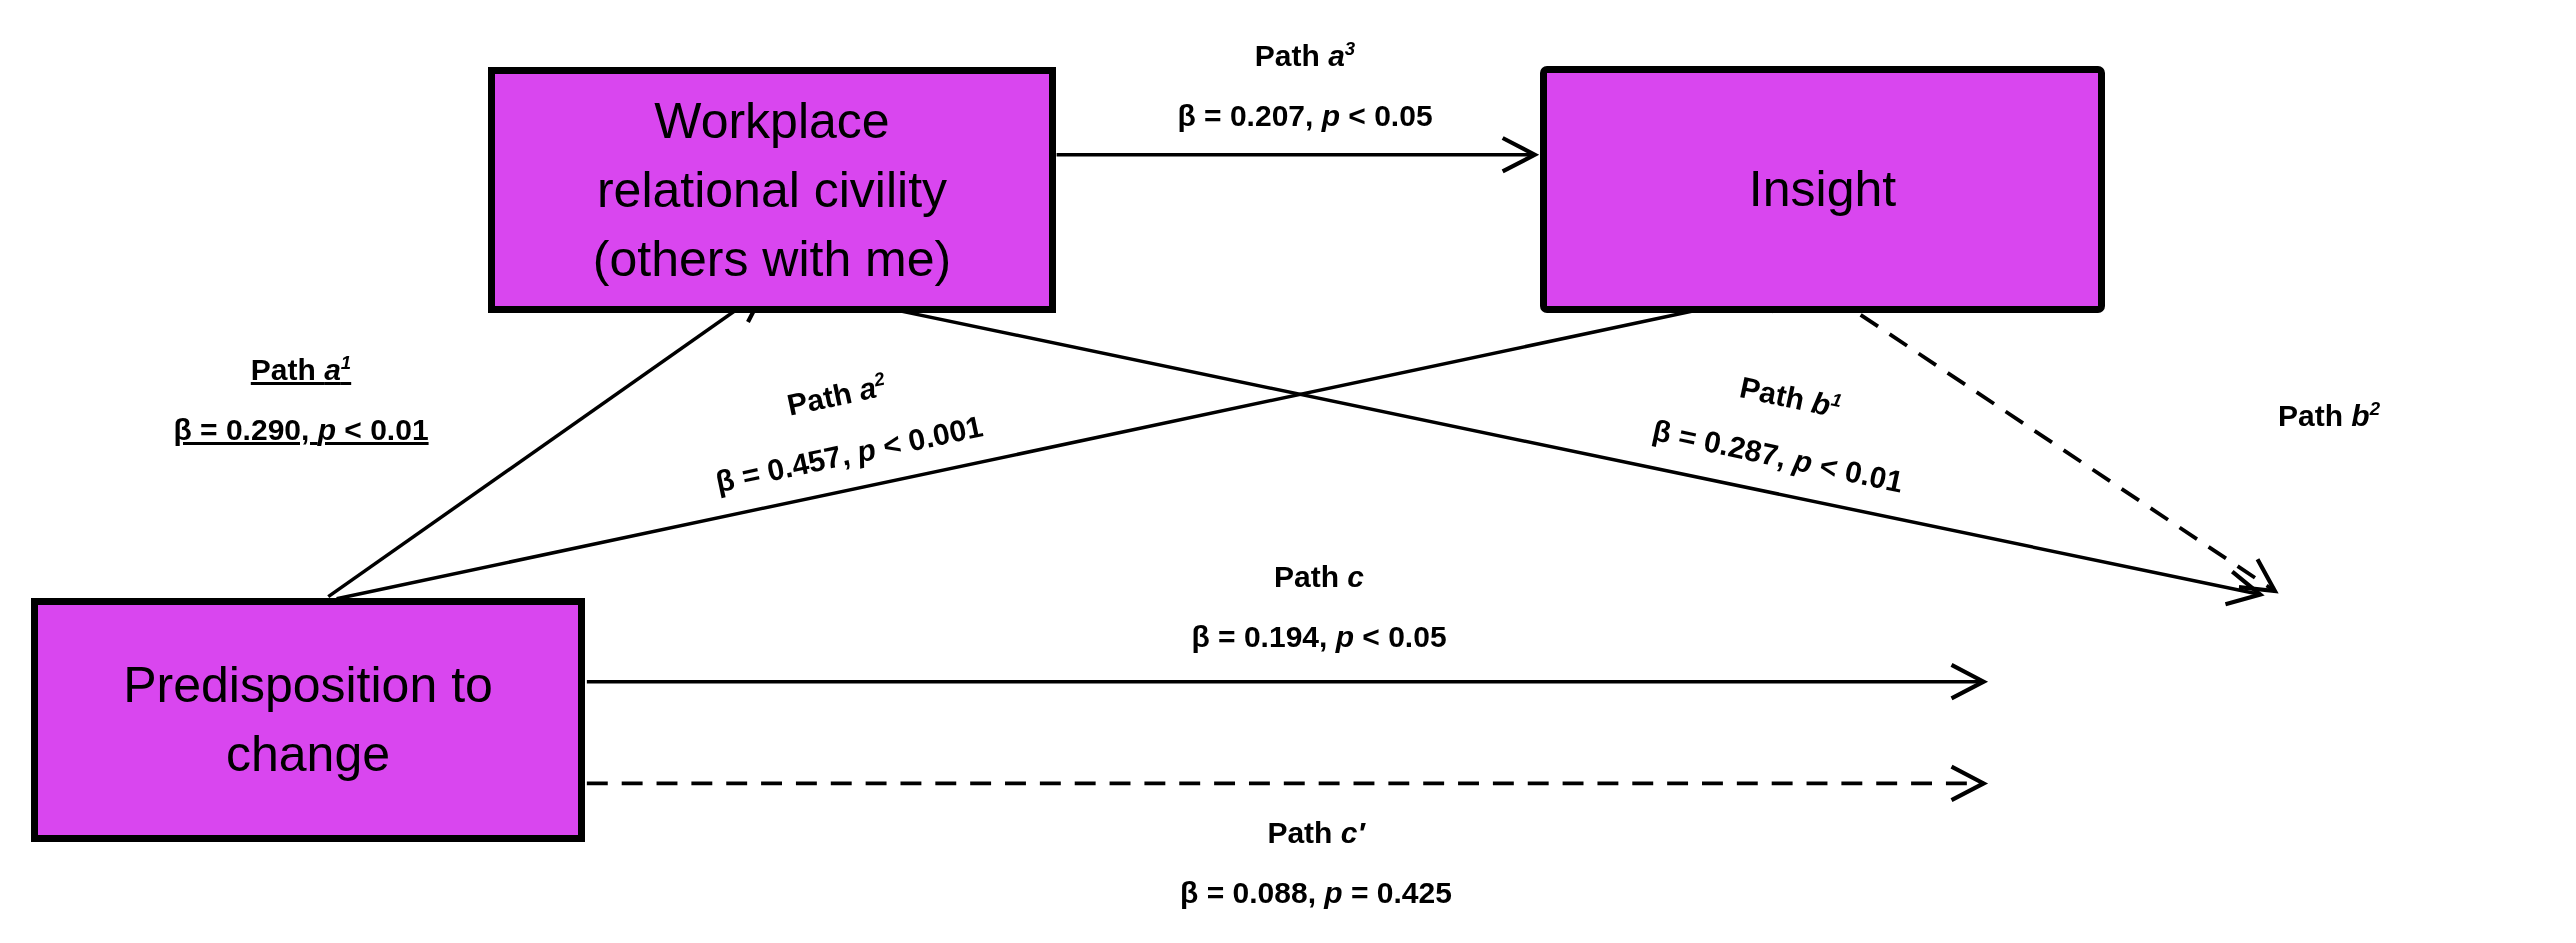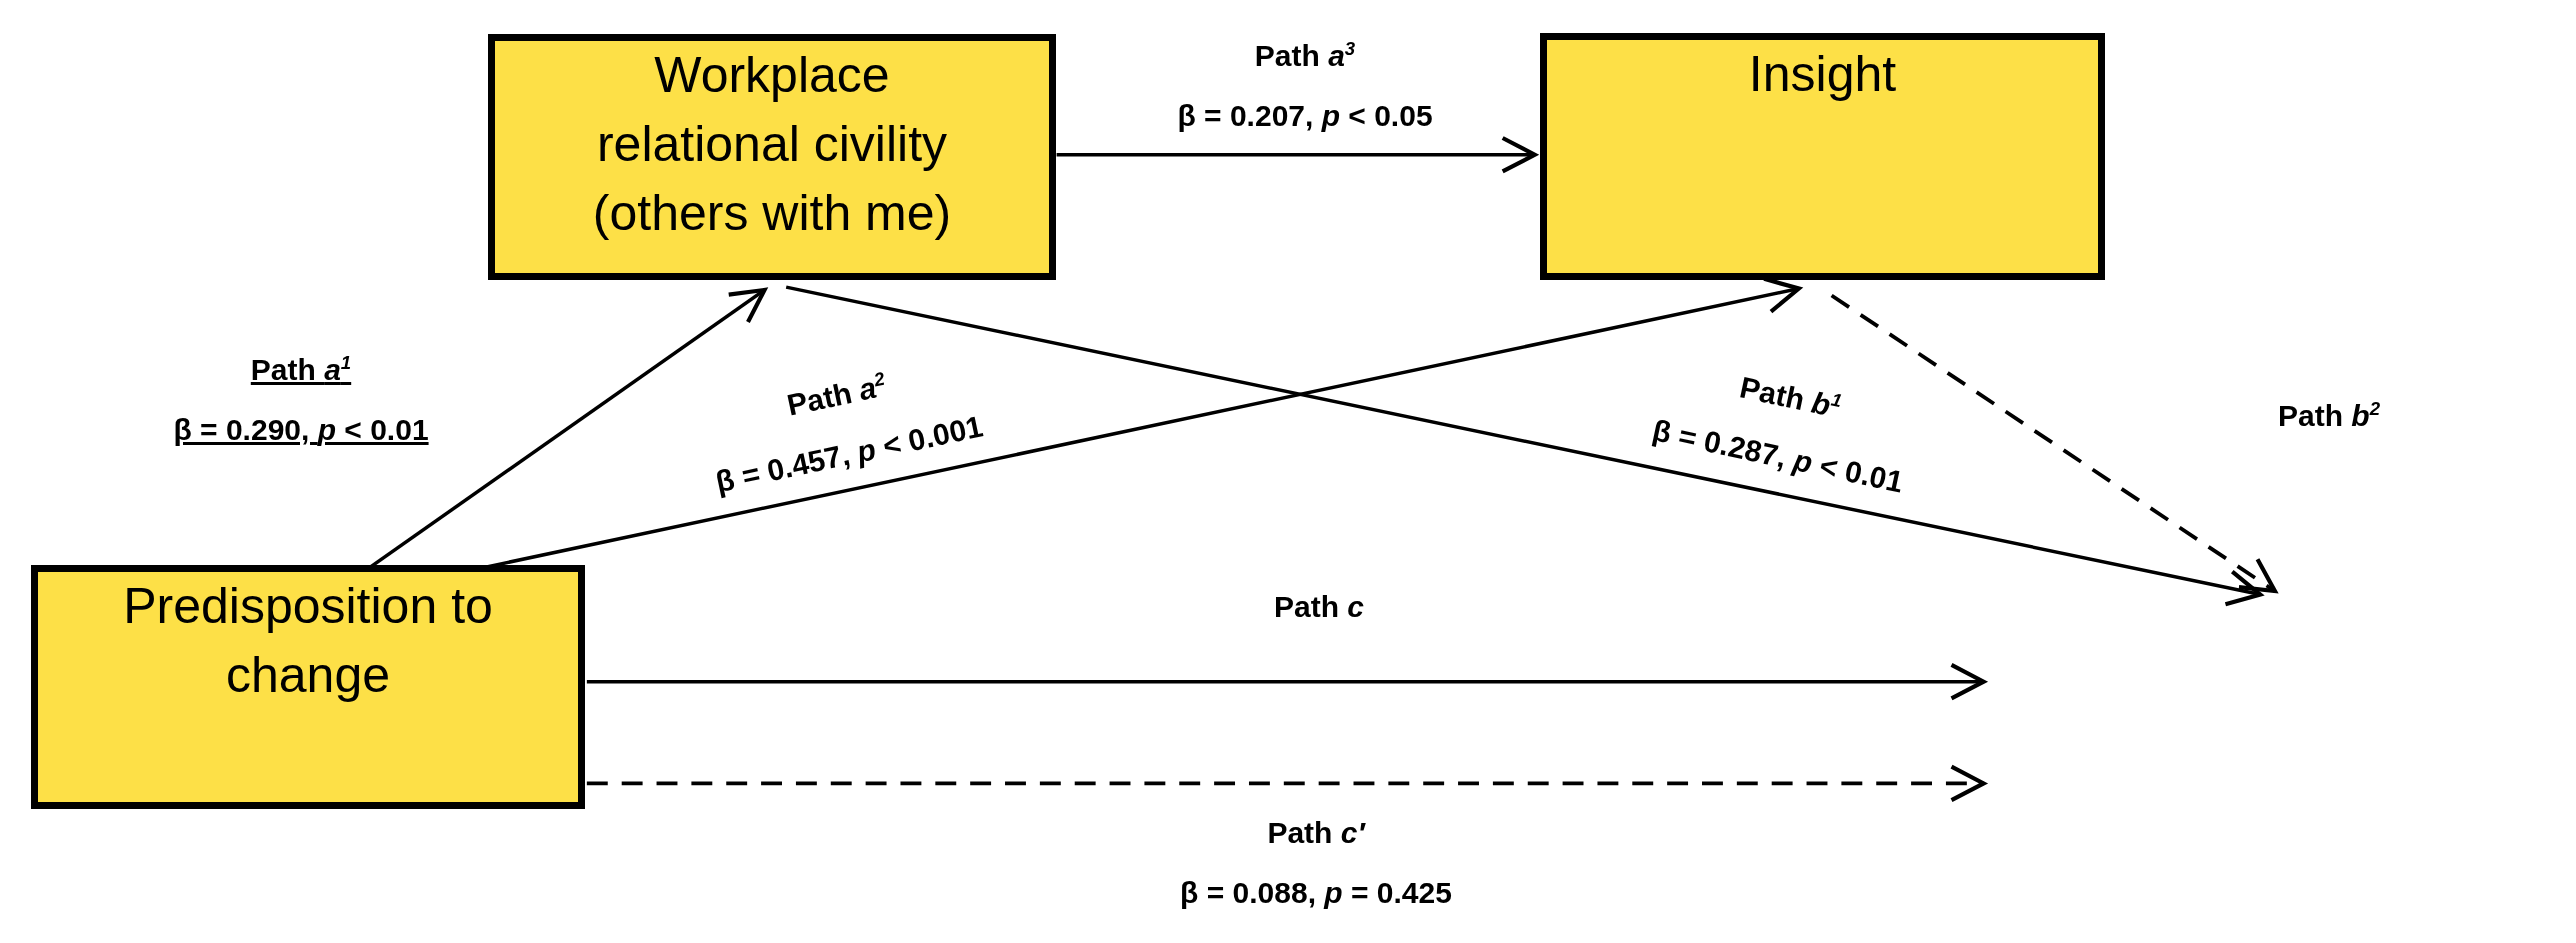--- a/index.html
+++ b/index.html
@@ -18,31 +18,33 @@
   }
   .arrows-layer {
     position: absolute;
     left: 0; top: 0;
     width: 2576px; height: 943px;
   }
   .box {
     position: absolute;
     box-sizing: border-box;
     border: 7.7px solid #000000;
-    background: #fde047;
+    background: #d946ef;
     display: flex;
     flex-direction: column;
+    justify-content: center;
     align-items: center;
     text-align: center;
     font-size: 50px;
     line-height: 1.38;
     font-weight: 400;
+    margin-top: 33px;
   }
   .box-civility       { left: 488px;  top: 34px;  width: 568px; height: 246px; }
-  .box-insight        { left: 1540px; top: 33px;  width: 565px; height: 247px; }
+  .box-insight        { left: 1540px; top: 33px;  width: 565px; height: 247px; border-radius: 7px; }
   .box-predisposition { left: 31px;   top: 565px; width: 554px; height: 244px; }
   .box-job            { left: 1989px; top: 597px; width: 565px; height: 250px; }
 
   .plabel {
     position: absolute;
     font-weight: bold;
     font-size: 30px;
     line-height: 2.0;
     text-align: center;
     white-space: nowrap;
@@ -123,20 +125,21 @@
     <div><span>Path </span><span class="sym"><span>b</span><sup>1</sup></span></div>
     <div><span>β = 0.287, </span><span class="sym">p</span><span> &lt; 0.01</span></div>
   </div>
 
   <div class="plabel lab-b2">
     <div><span>Path </span><span class="sym"><span>b</span><sup>2</sup></span></div>
   </div>
 
   <div class="plabel lab-c">
     <div><span>Path </span><span class="sym"><span>c</span><sup></sup></span></div>
+    <div><span>β = 0.194, </span><span class="sym">p</span><span> &lt; 0.05</span></div>
   </div>
 
   <div class="plabel lab-cp">
     <div><span>Path </span><span class="sym"><span>c′</span><sup></sup></span></div>
     <div><span>β = 0.088, </span><span class="sym">p</span><span> = 0.425</span></div>
   </div>
 
 </div>
 
 

